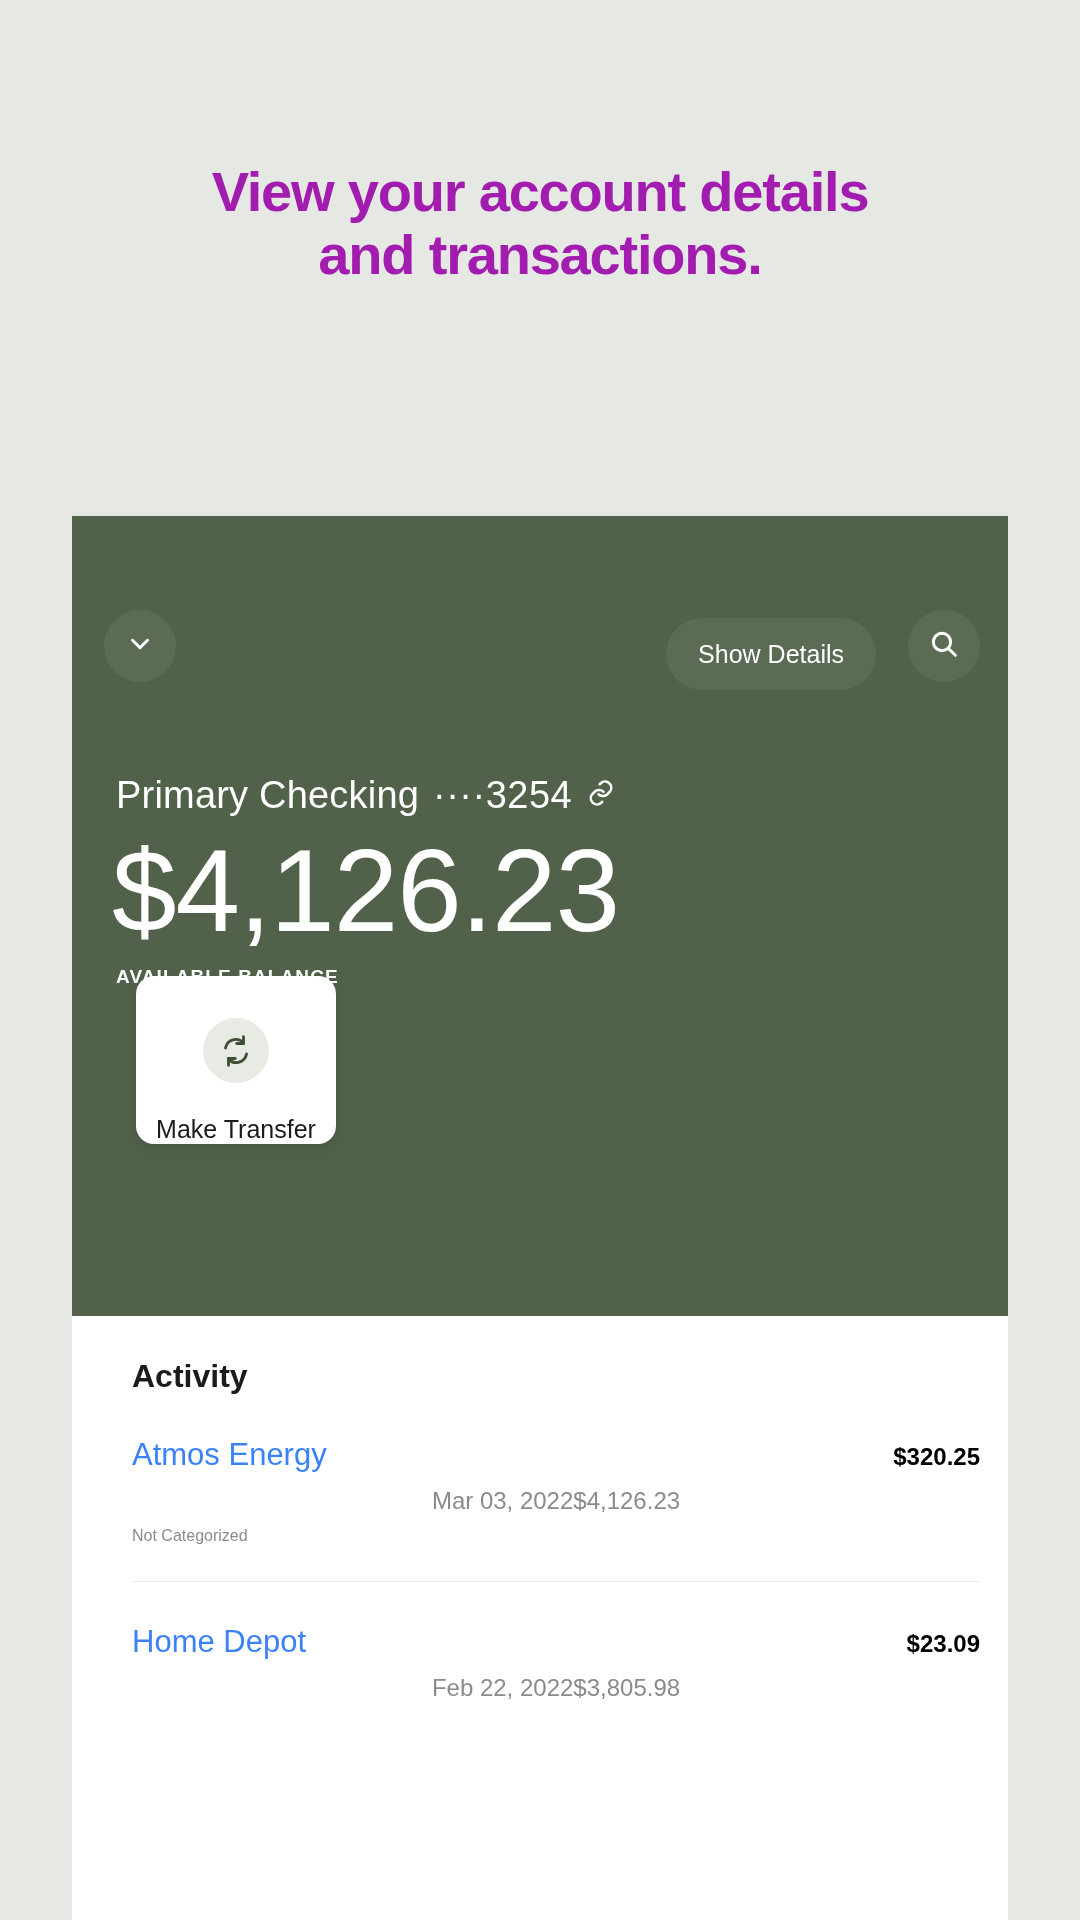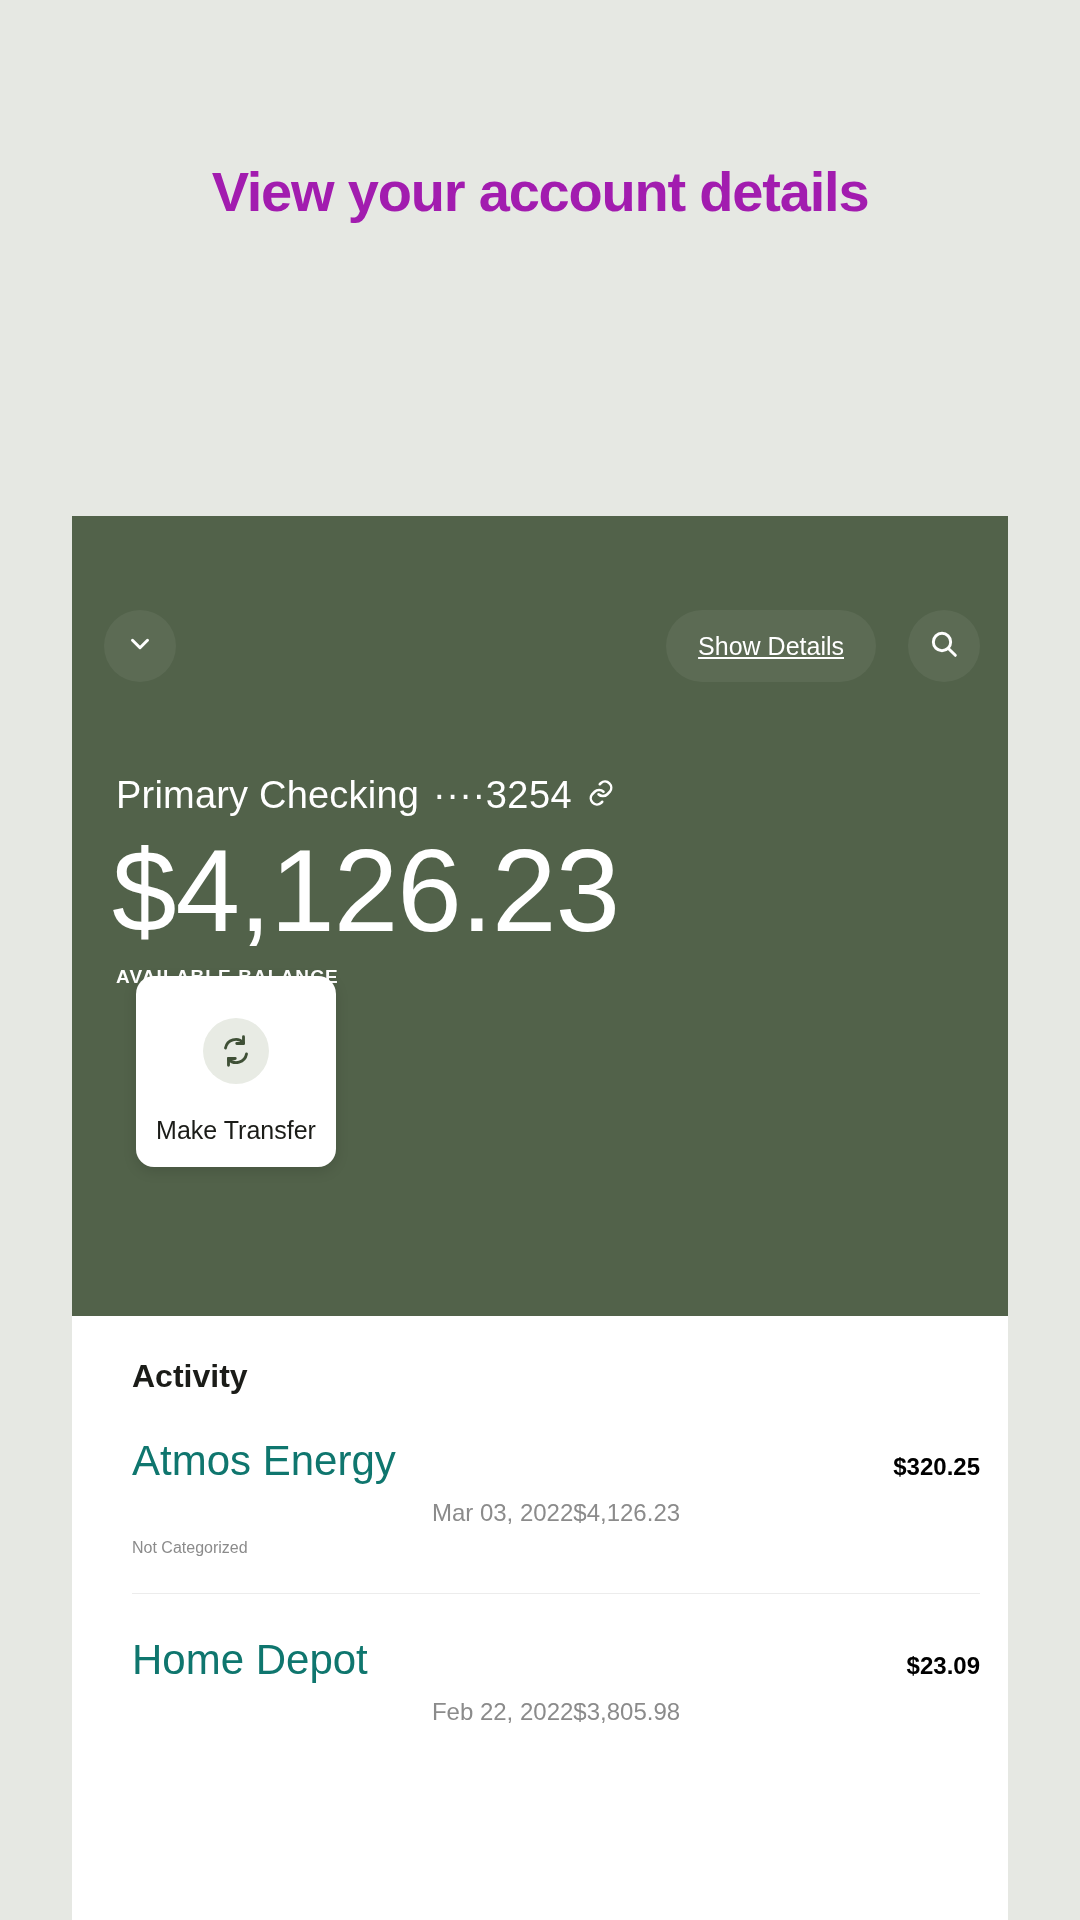--- a/index.html
+++ b/index.html
@@ -65,32 +65,31 @@
     background: rgba(255,255,255,0.06);
     display: flex;
     align-items: center;
     justify-content: center;
   }
   .chev-btn { left: 32px; top: 0; }
   .search-btn { right: 28px; top: 0; }
 
   .pill-btn {
     position: absolute;
-    right: 132px; top: 0;
+    right: 132px; top: 8px;
     height: 72px;
     padding: 0 32px;
     border-radius: 36px;
     background: rgba(255,255,255,0.06);
     display: flex;
     align-items: center;
     justify-content: center;
     color: #ffffff;
     font-size: 25px;
     white-space: nowrap;
-    text-decoration: underline;
   }
 
   .acct-line {
     position: absolute;
     left: 44px;
     top: 258px;
     display: flex;
     align-items: center;
     gap: 14px;
     color: #ffffff;
@@ -124,21 +123,21 @@
   .actions {
     position: absolute;
     left: 64px;
     top: 460px;
     width: 816px;
     display: flex;
     gap: 10px;
   }
   .action-card {
     width: 200px;
-    height: 191px;
+    height: 168px;
     background: #ffffff;
     border-radius: 18px;
     box-shadow: 0 4px 14px rgba(0,0,0,0.13);
     display: flex;
     flex-direction: column;
     align-items: center;
     padding-top: 42px;
   }
   .action-icon-wrap {
     width: 66px; height: 66px;
@@ -176,22 +175,22 @@
     border-bottom: 1px solid #ececec;
     padding-bottom: 36px;
   }
   .txn:last-child { border-bottom: none; }
   .txn-row1 {
     display: flex;
     justify-content: space-between;
     align-items: baseline;
   }
   .txn-name {
-    font-size: 42px;
-    color: #0f766e;
+    font-size: 31px;
+    color: #3b82f6;
   }
   .txn-amount {
     font-size: 24px;
     font-weight: bold;
     color: #000000;
   }
   .txn-row2 {
     display: flex;
     justify-content: center;
     align-items: baseline;
@@ -203,20 +202,21 @@
     margin-top: 12px;
     font-size: 16px;
     color: #8b8b8b;
   }
 </style>
 </head>
 <body>
 
 <div class="headline">
   <span class="line">View your account details</span>
+  <span class="line">and transactions.</span>
 </div>
 
 <div class="phone">
 
   <div class="acct-panel">
 
     <div class="panel-topbar">
 
       <div class="circle-btn chev-btn">
         <span>

